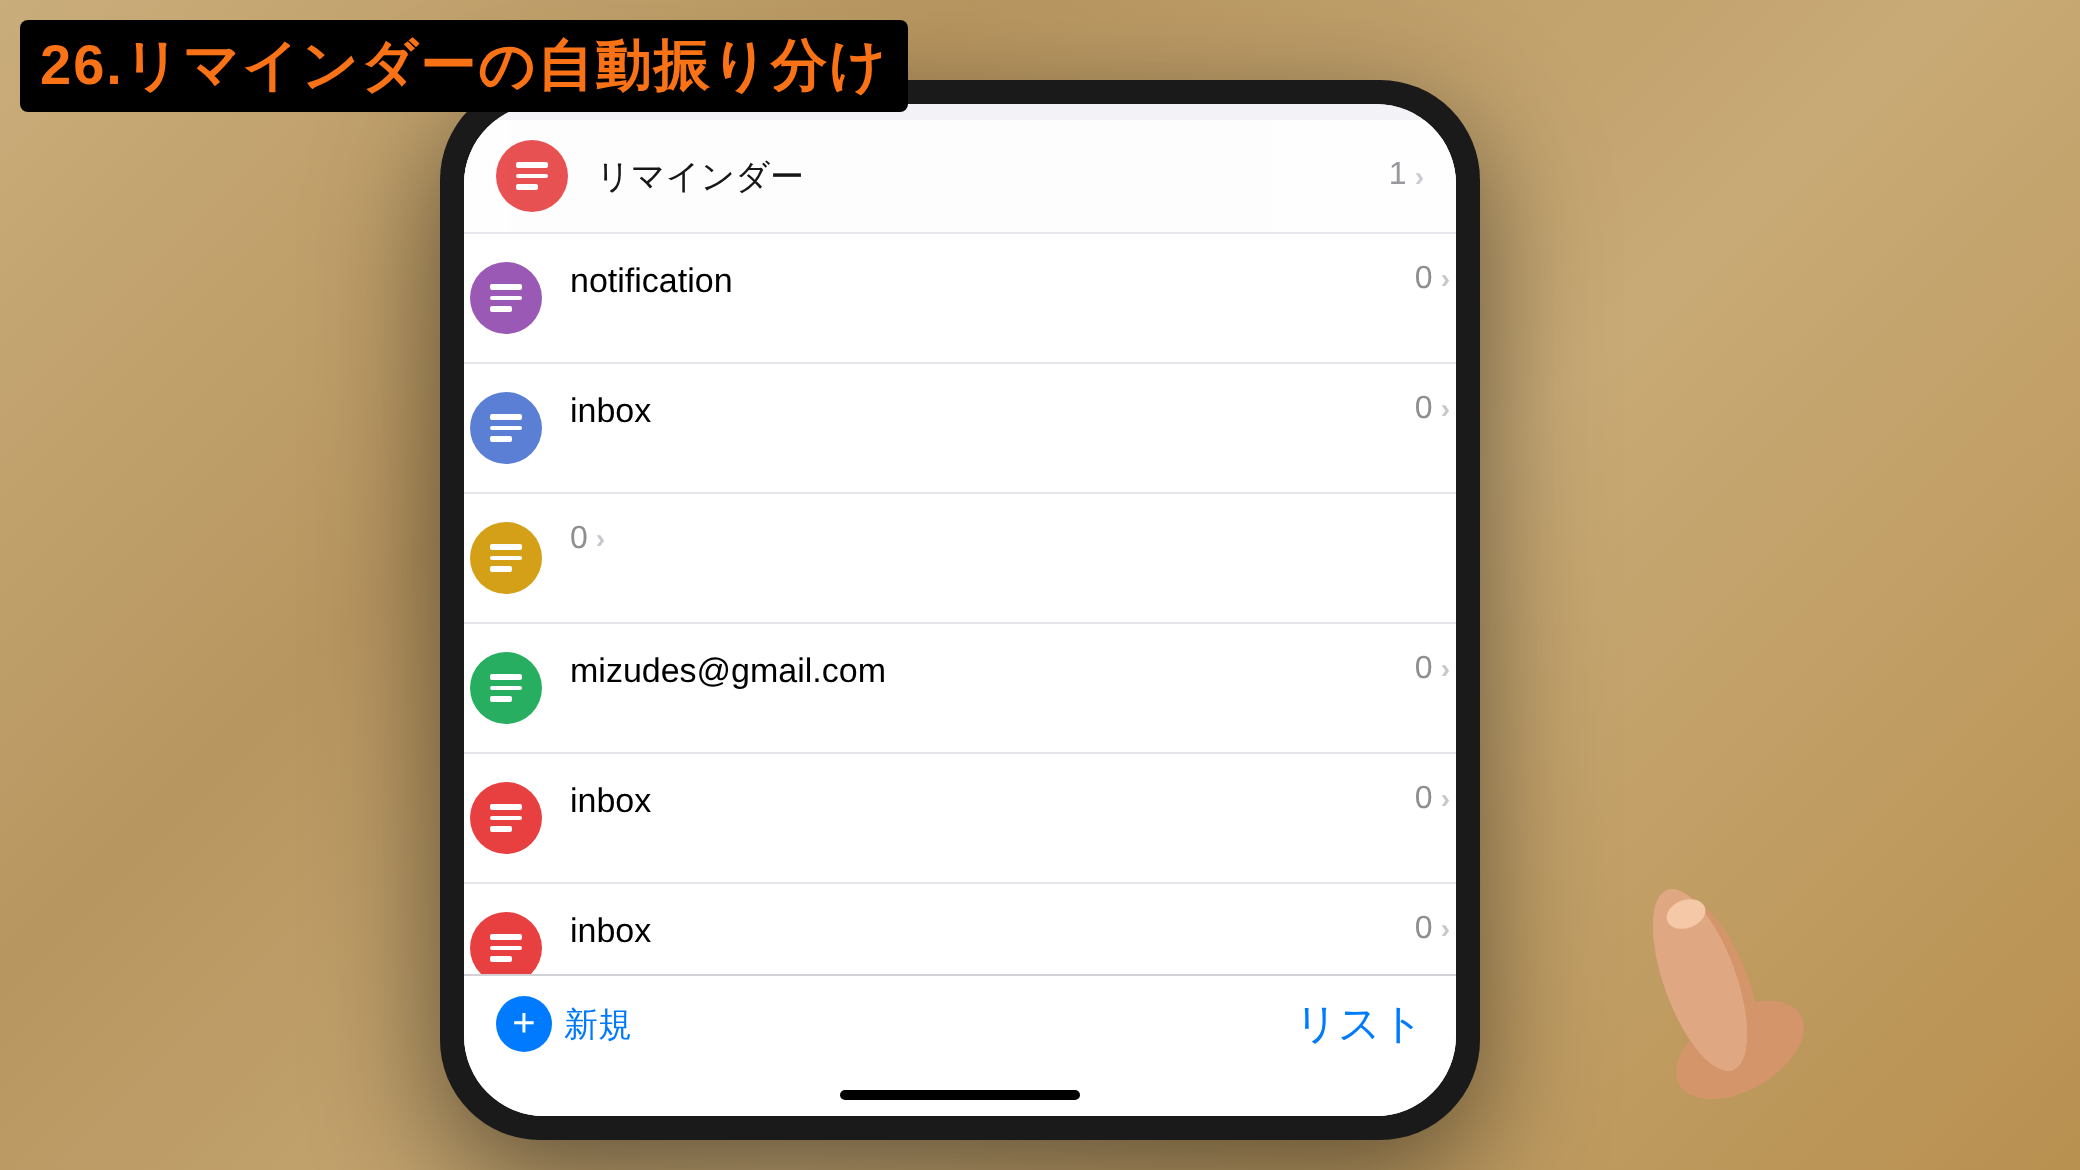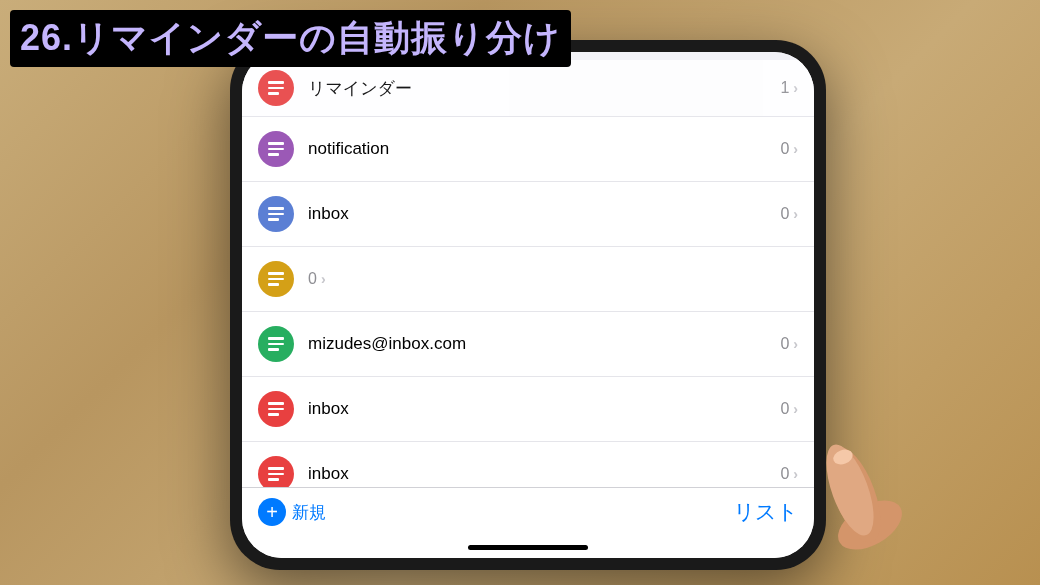--- a/index.html
+++ b/index.html
@@ -24,33 +24,33 @@
     .title-overlay {
       position: absolute;
       top: 10px;
       left: 10px;
       z-index: 100;
       background: #000;
       padding: 4px 10px;
       border-radius: 4px;
     }
     .title-text {
-      color: #c4b5fd;
-      font-size: 36px;
+      color: #f97316;
+      font-size: 28px;
       font-weight: 900;
       letter-spacing: 1px;
       white-space: nowrap;
     }
 
     
     .phone {
       position: absolute;
       top: 40px;
-      left: 230px;
-      width: 596px;
+      left: 220px;
+      width: 520px;
       height: 530px;
       background: #1a1a1a;
       border-radius: 50px;
       box-shadow: 0 20px 60px rgba(0,0,0,0.5);
       overflow: hidden;
     }
 
     
     .phone-screen {
       position: absolute;
@@ -70,23 +70,23 @@
       flex: 1;
       background: #f2f2f7;
       overflow: hidden;
       display: flex;
       flex-direction: column;
       padding-top: 8px;
     }
 
     .list-item {
       display: flex;
-      align-items: center;
-      background: #fff;
-      padding: 14px 16px;
+      align-items: flex-start;
+      background: #fff;
+      padding: 14px 3px;
       border-bottom: 1px solid #e5e5ea;
       position: relative;
     }
 
     .list-item:first-child {
       border-top: 1px solid #e5e5ea;
     }
 
     .item-icon {
       width: 36px;
@@ -281,21 +281,21 @@
       </div>
 
       <div class="list-item">
         <div class="item-icon color-green">
           <div class="icon-lines">
             <div class="icon-line"></div>
             <div class="icon-line"></div>
             <div class="icon-line icon-line-short"></div>
           </div>
         </div>
-        <span class="item-label">mizudes@inbox.com</span>
+        <span class="item-label">mizudes@gmail.com</span>
         <span class="item-count">0</span>
         <span class="item-chevron">›</span>
       </div>
 
       <div class="list-item">
         <div class="item-icon color-red2">
           <div class="icon-lines">
             <div class="icon-line"></div>
             <div class="icon-line"></div>
             <div class="icon-line icon-line-short"></div>

